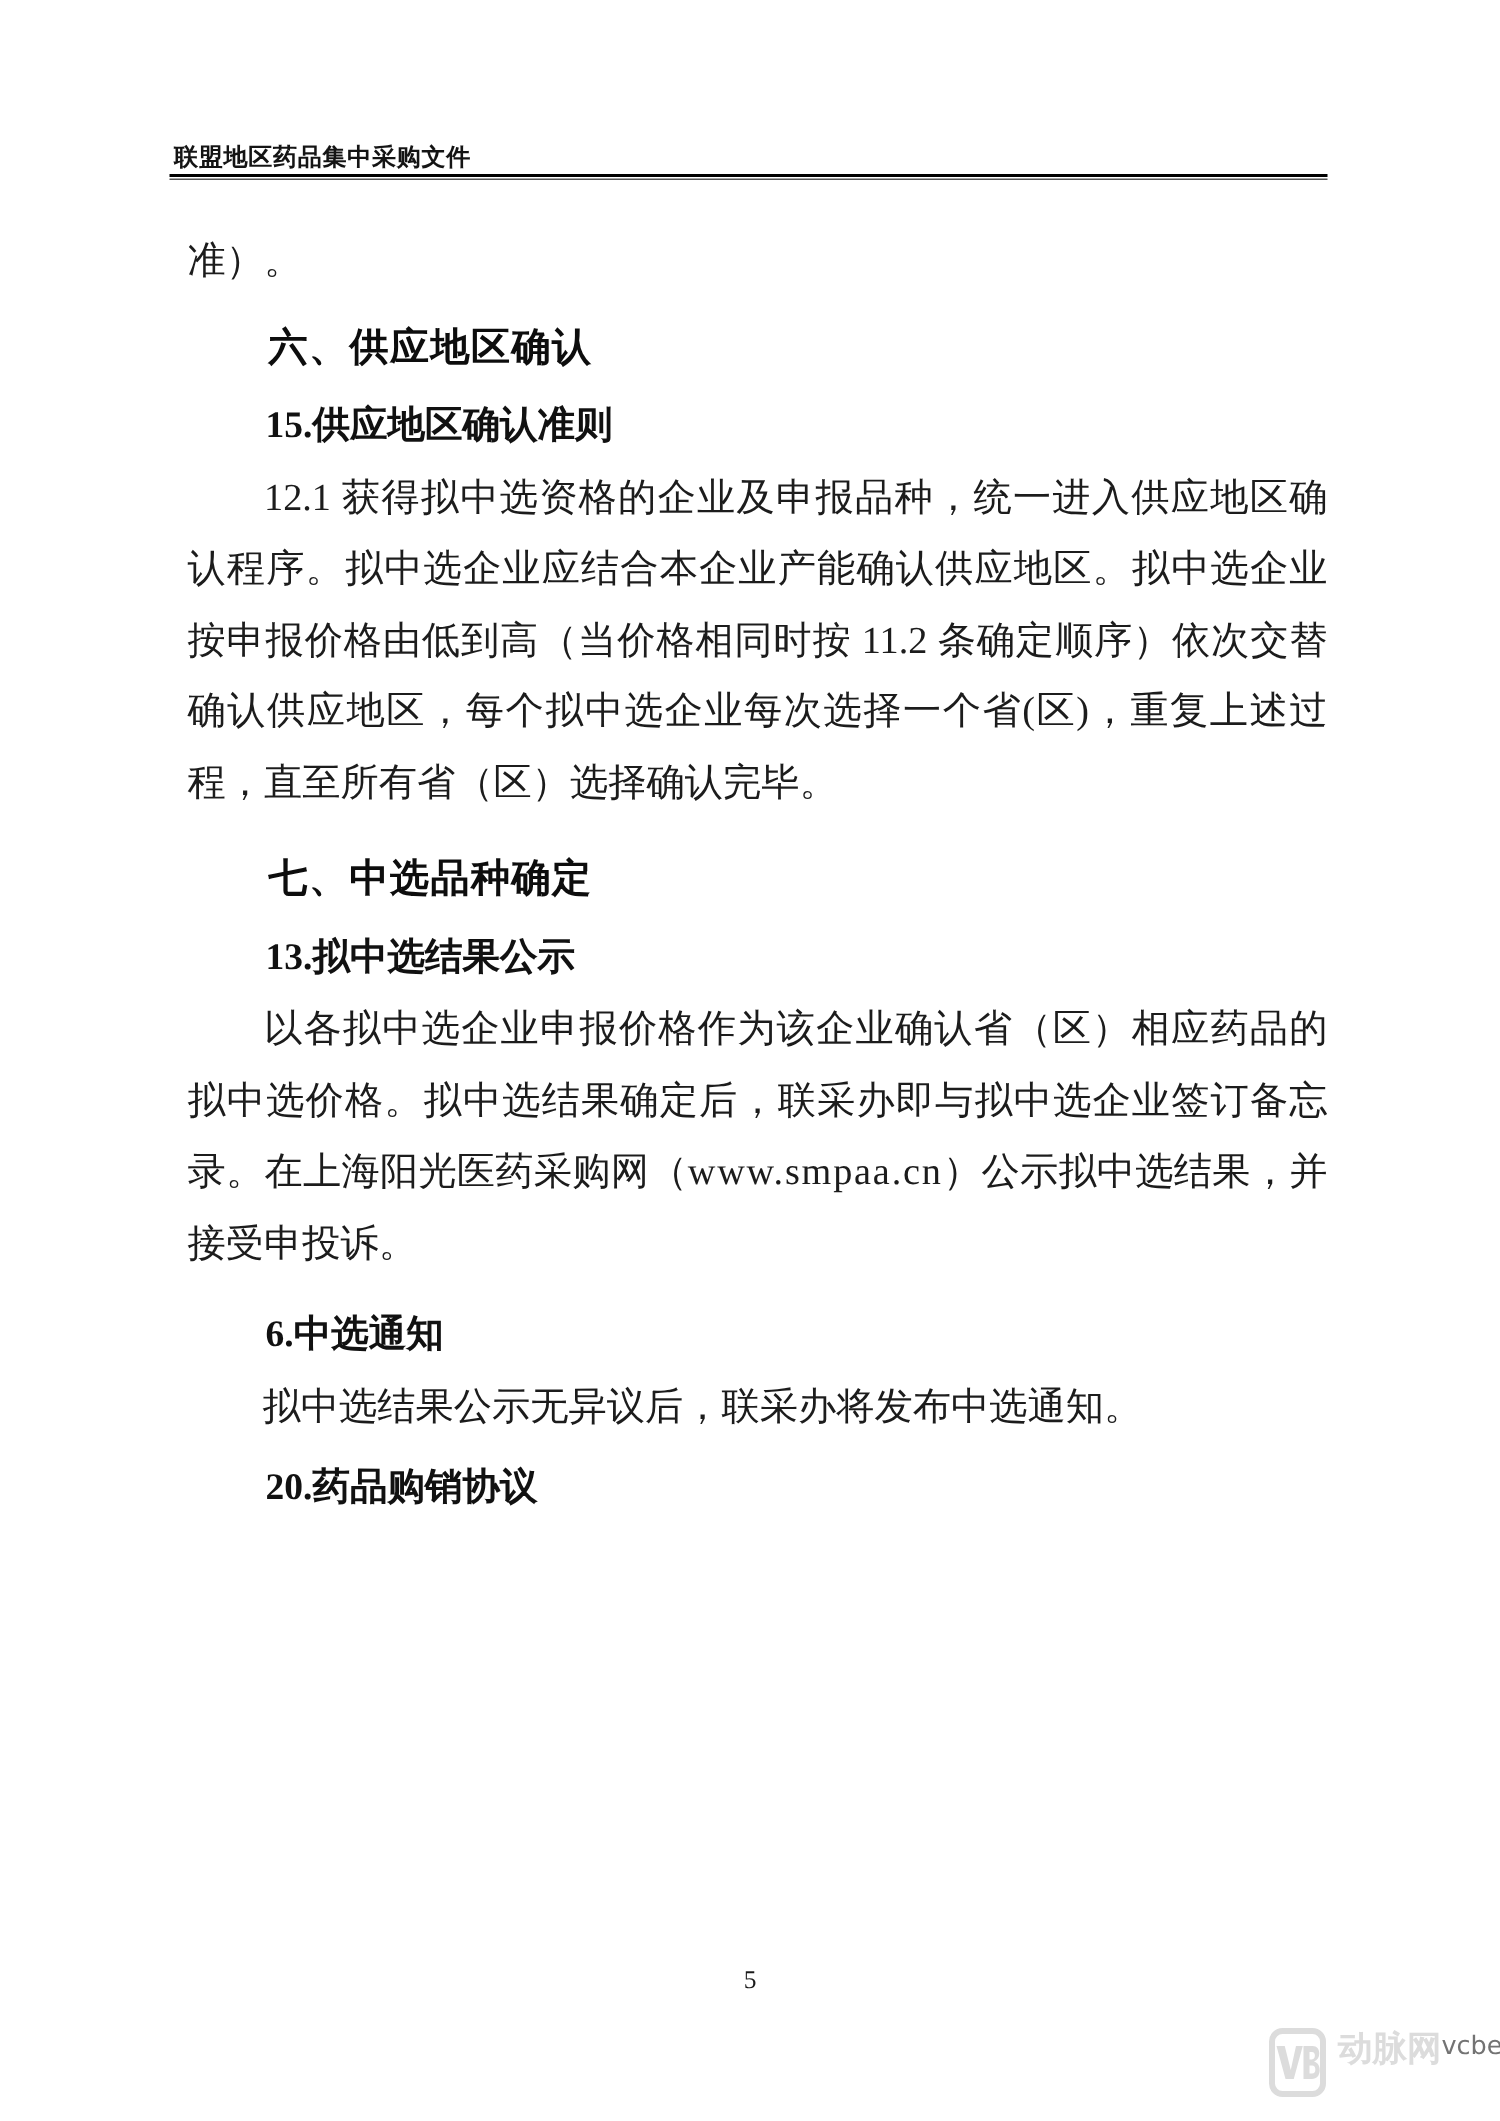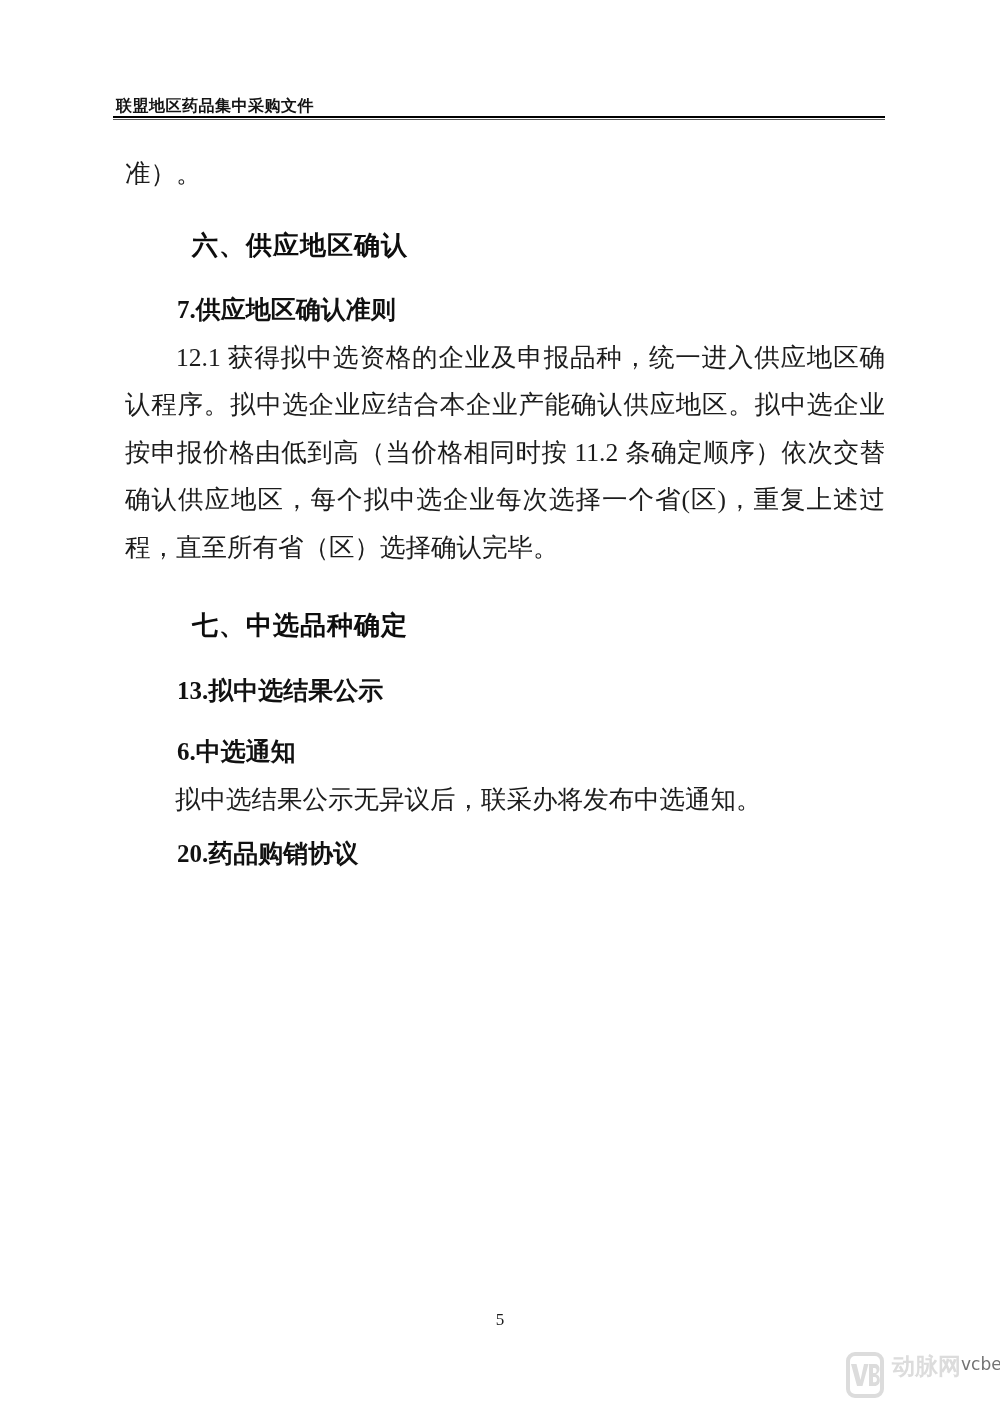--- a/index.html
+++ b/index.html
@@ -80,21 +80,21 @@
     letter-spacing: 0px;
   }
   .para.indent2 { text-indent: 2em; }
   .para.indent-sub { padding-left: 50px; }
 
   .sec-heading {
     font-family: "DejaVu Sans", "Liberation Sans", sans-serif;
     font-size: 26px;
     font-weight: 700;
     line-height: 47.5px;
-    margin: 17px;
+    margin: 4px;
     padding-left: 50px;
     color: #0d0d0d;
     letter-spacing: 1px;
   }
 
   .num-heading {
     font-family: "Liberation Serif", "DejaVu Serif", serif;
     font-size: 25px;
     font-weight: 700;
     line-height: 47.5px;
@@ -183,31 +183,32 @@
     <div class="thin"></div>
   </div>
 
   <div class="content">
 
     <p class="para">准）。</p>
 
     <div class="gap-sm"></div>
     <h2 class="sec-heading">六、供应地区确认</h2>
 
-    <h3 class="num-heading">7.供应地区确认准则</h3>
+    <h3 class="num-heading">15.供应地区确认准则</h3>
 
     <p class="para indent2">12.1 获得拟中选资格的企业及申报品种，统一进入供应地区确认程序。拟中选企业应结合本企业产能确认供应地区。拟中选企业按申报价格由低到高（当价格相同时按 11.2 条确定顺序）依次交替确认供应地区，每个拟中选企业每次选择一个省(区)，重复上述过程，直至所有省（区）选择确认完毕。</p>
 
     <div class="gap-sm"></div>
 
     <div class="gap-sm"></div>
     <h2 class="sec-heading">七、中选品种确定</h2>
 
     <h3 class="num-heading">13.拟中选结果公示</h3>
 
+    <p class="para indent2"><span>以各拟中选企业申报价格作为该企业确认省（区）相应药品的拟中选价格。拟中选结果确定后，联采办即与拟中选企业签订备忘录。在上海阳光医药采购网（</span><span class="url">www.smpaa.cn</span><span>）公示拟中选结果，并接受申投诉。</span></p>
 
     <div class="gap-md"></div>
     <h3 class="num-heading">6.中选通知</h3>
 
     <p class="para indent-sub">拟中选结果公示无异议后，联采办将发布中选通知。</p>
 
     <div class="gap-sm"></div>
     <h3 class="num-heading">20.药品购销协议</h3>
 
 

